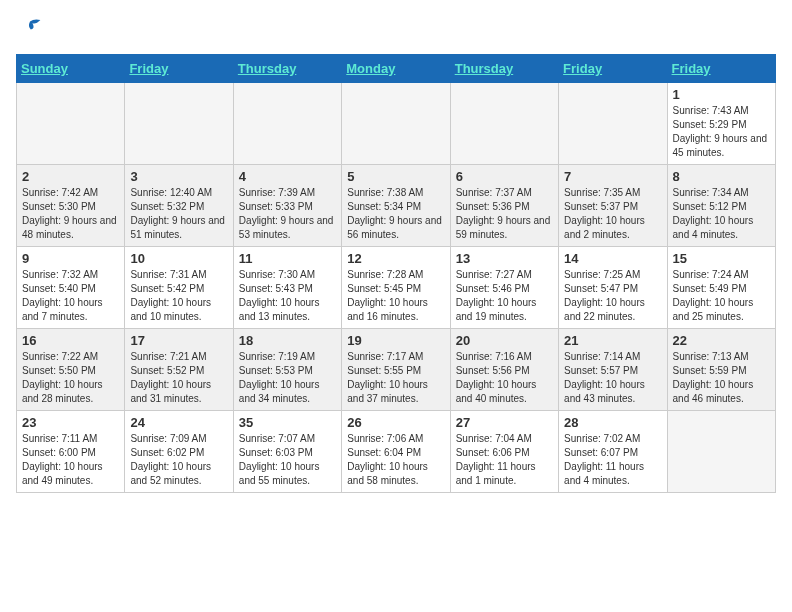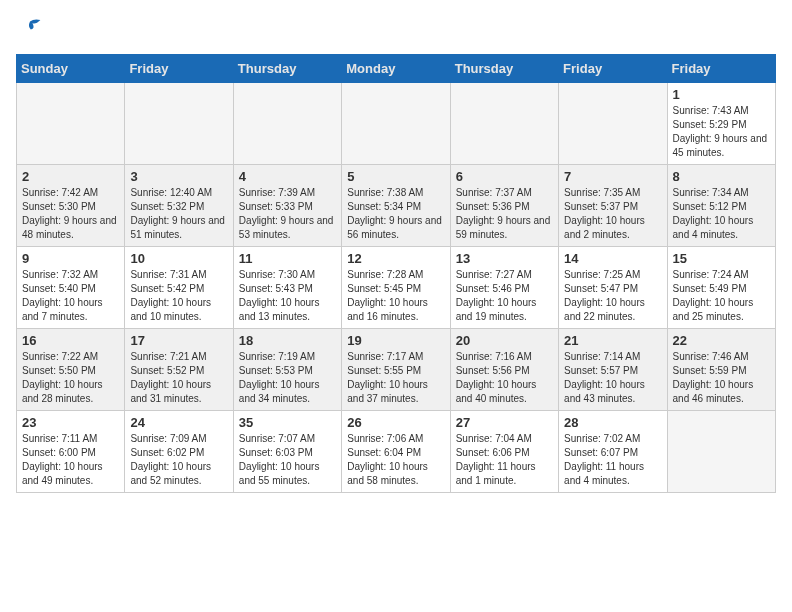--- a/index.html
+++ b/index.html
@@ -46,26 +46,27 @@
       font-size: 15px;
       color: #333;
     }
     .calendar-table {
       width: 100%;
       border-collapse: collapse;
       border: 1px solid #ccc;
     }
     .calendar-table th {
       background-color: #1a6ab5;
-      color: #e5e5e5;
+      color: #5eead4;
       font-size: 13px;
       font-weight: bold;
       padding: 6px 4px;
       text-align: left;
       border: 1px solid #1a6ab5;
+      text-decoration: underline;
     }
     .calendar-table td {
       border: 1px solid #ccc;
       vertical-align: top;
       padding: 4px 5px;
       width: 108px;
       min-height: 80px;
       font-size: 10.5px;
       color: #333;
       background: #fff;
@@ -260,21 +261,21 @@
 Daylight: 10 hours and 40 minutes.</div>
         </td>
         <td>
           <span class="day-number">21</span>
           <div class="day-info">Sunrise: 7:14 AM
 Sunset: 5:57 PM
 Daylight: 10 hours and 43 minutes.</div>
         </td>
         <td>
           <span class="day-number">22</span>
-          <div class="day-info">Sunrise: 7:46 AM
+          <div class="day-info">Sunrise: 7:13 AM
 Sunset: 5:59 PM
 Daylight: 10 hours and 46 minutes.</div>
         </td>
       </tr>
       <tr>
         <td>
           <span class="day-number">23</span>
           <div class="day-info">Sunrise: 7:11 AM
 Sunset: 6:00 PM
 Daylight: 10 hours and 49 minutes.</div>

